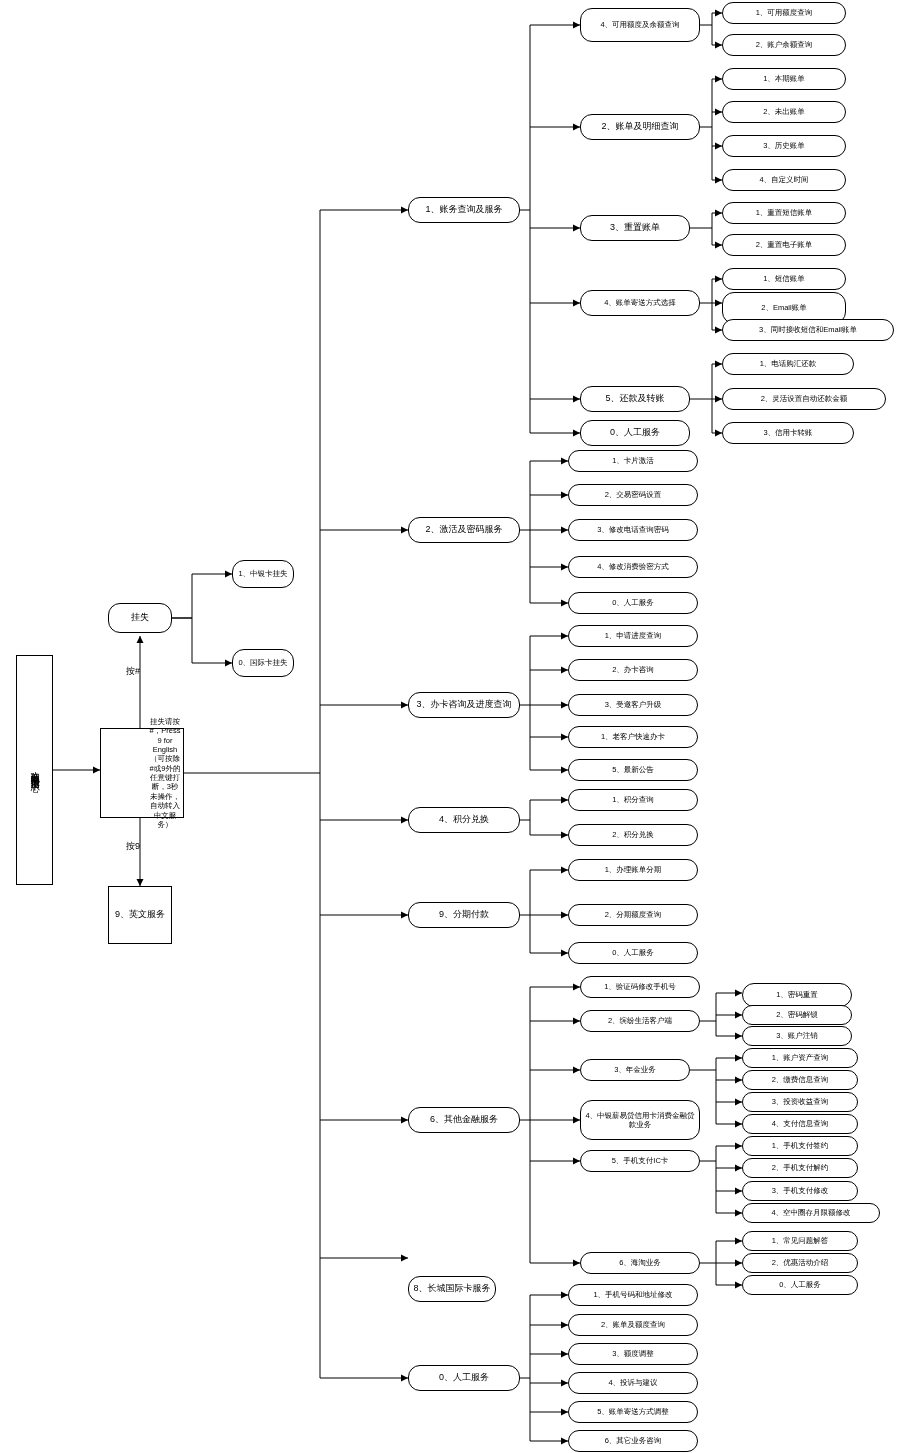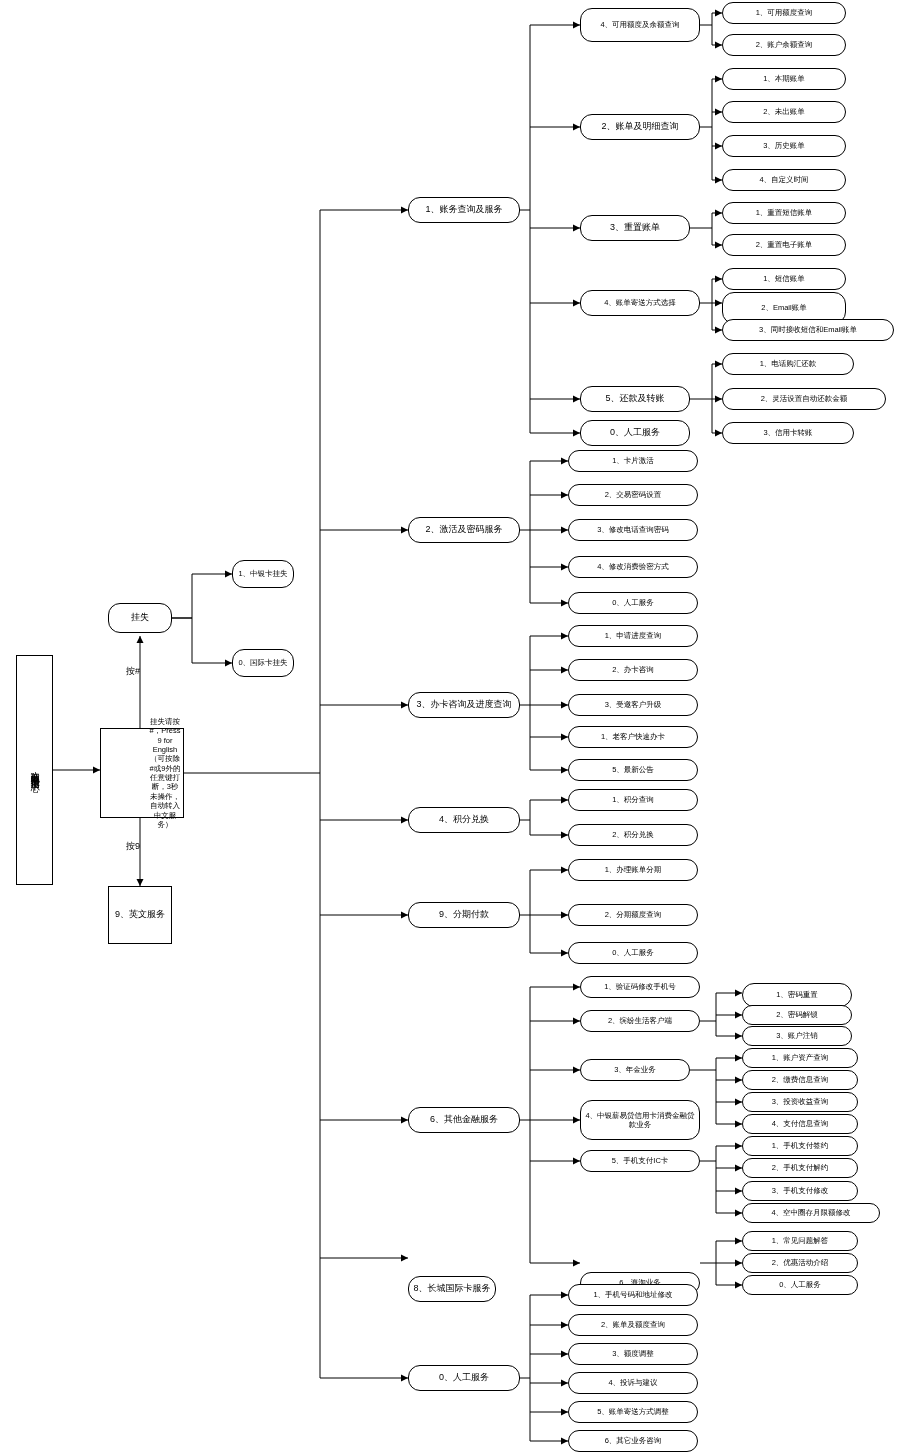--- a/index.html
+++ b/index.html
@@ -298,21 +298,21 @@
 
   <div class="node pill tiny" style="left:568px;top:859px;width:130px;height:22px;">1、办理账单分期</div>
   <div class="node pill tiny" style="left:568px;top:904px;width:130px;height:22px;">2、分期额度查询</div>
   <div class="node pill tiny" style="left:568px;top:942px;width:130px;height:22px;">0、人工服务</div>
 
   <div class="node pill tiny" style="left:580px;top:976px;width:120px;height:22px;">1、验证码修改手机号</div>
   <div class="node pill tiny" style="left:580px;top:1010px;width:120px;height:22px;">2、缤纷生活客户端</div>
   <div class="node pill tiny" style="left:580px;top:1059px;width:110px;height:22px;">3、年金业务</div>
   <div class="node pill tiny" style="left:580px;top:1100px;width:120px;height:40px;">4、中银薪易贷信用卡消费金融贷款业务</div>
   <div class="node pill tiny" style="left:580px;top:1150px;width:120px;height:22px;">5、手机支付IC卡</div>
-  <div class="node pill tiny" style="left:580px;top:1252px;width:120px;height:22px;margin-top:20px;">6、海淘业务</div>
+  <div class="node pill tiny" style="left:580px;top:1252px;width:120px;height:22px;">6、海淘业务</div>
 
   <div class="node pill tiny" style="left:742px;top:983px;width:110px;height:24px;">1、密码重置</div>
   <div class="node pill tiny" style="left:742px;top:1005px;width:110px;height:20px;">2、密码解锁</div>
   <div class="node pill tiny" style="left:742px;top:1026px;width:110px;height:20px;">3、账户注销</div>
 
   <div class="node pill tiny" style="left:742px;top:1048px;width:116px;height:20px;">1、账户资产查询</div>
   <div class="node pill tiny" style="left:742px;top:1070px;width:116px;height:20px;">2、缴费信息查询</div>
   <div class="node pill tiny" style="left:742px;top:1092px;width:116px;height:20px;">3、投资收益查询</div>
   <div class="node pill tiny" style="left:742px;top:1114px;width:116px;height:20px;">4、支付信息查询</div>
 

